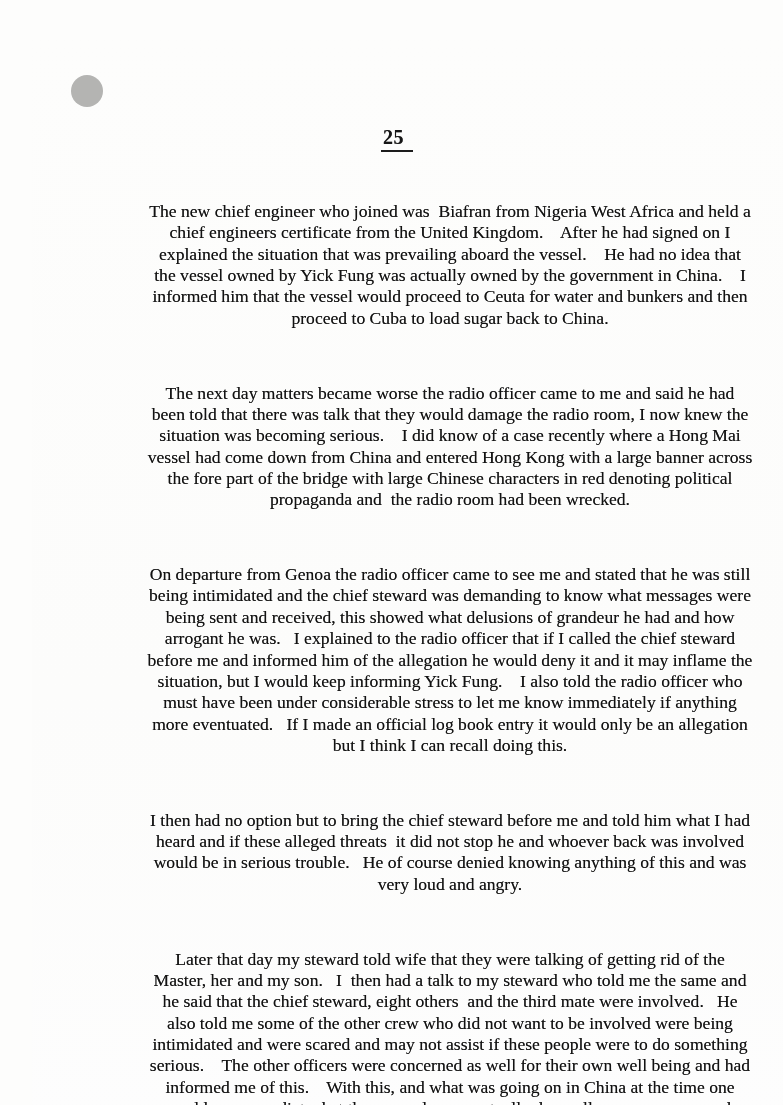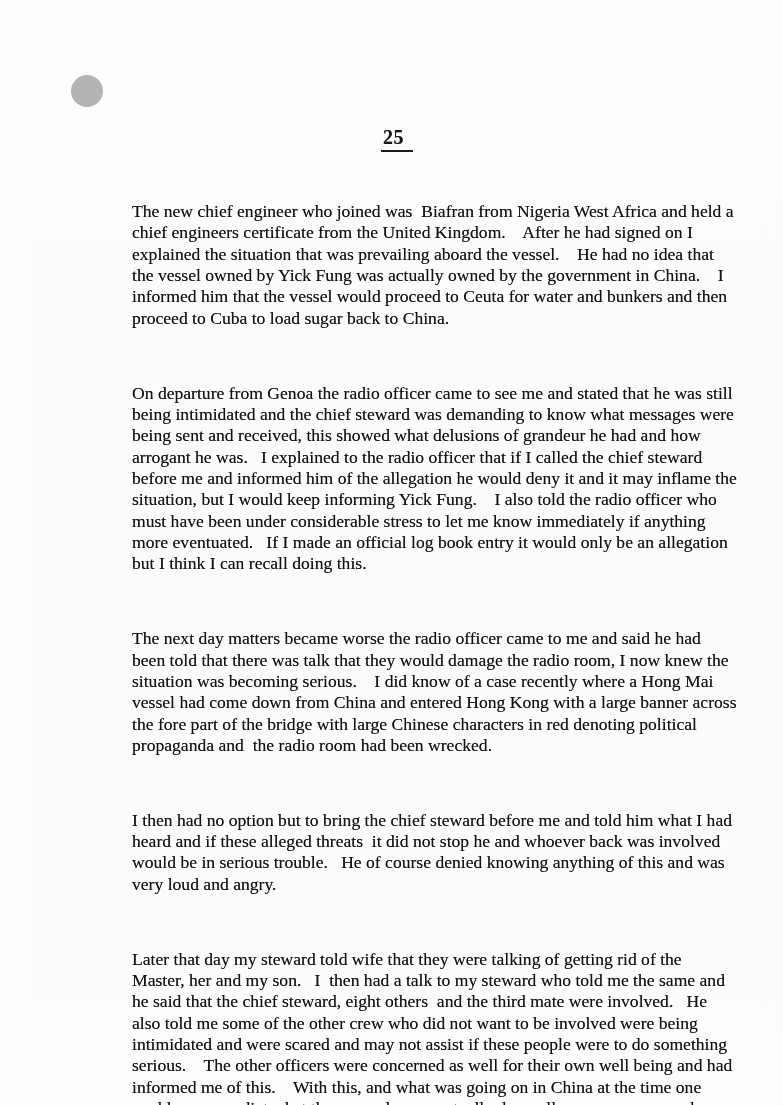--- a/index.html
+++ b/index.html
@@ -39,20 +39,21 @@
     width: 700px;
     color: #121212;
   }
 
   .paragraph {
     white-space: pre-wrap;
     font-size: 17.6px;
     line-height: 21.35px;
     margin-bottom: 21.5px;
     text-shadow: 0 0 0.55px rgba(15,15,15,0.6);
+    text-align: center;
   }
 
   .paragraph:last-child { margin-bottom: 0; }
 
   .scan-artifact {
     position: absolute;
     border-radius: 50%;
   }
 
   .scan-artifact.speck-top {
@@ -80,35 +81,35 @@
 
   <div class="page-number">25</div>
 
   <div class="text-block">
     <div class="paragraph">The new chief engineer who joined was  Biafran from Nigeria West Africa and held a
 chief engineers certificate from the United Kingdom.    After he had signed on I
 explained the situation that was prevailing aboard the vessel.    He had no idea that
 the vessel owned by Yick Fung was actually owned by the government in China.    I
 informed him that the vessel would proceed to Ceuta for water and bunkers and then
 proceed to Cuba to load sugar back to China.</div>
+    <div class="paragraph">The next day matters became worse the radio officer came to me and said he had
+been told that there was talk that they would damage the radio room, I now knew the
+situation was becoming serious.    I did know of a case recently where a Hong Mai
+vessel had come down from China and entered Hong Kong with a large banner across
+the fore part of the bridge with large Chinese characters in red denoting political
+propaganda and  the radio room had been wrecked.</div>
     <div class="paragraph">On departure from Genoa the radio officer came to see me and stated that he was still
 being intimidated and the chief steward was demanding to know what messages were
 being sent and received, this showed what delusions of grandeur he had and how
 arrogant he was.   I explained to the radio officer that if I called the chief steward
 before me and informed him of the allegation he would deny it and it may inflame the
 situation, but I would keep informing Yick Fung.    I also told the radio officer who
 must have been under considerable stress to let me know immediately if anything
 more eventuated.   If I made an official log book entry it would only be an allegation
 but I think I can recall doing this.</div>
-    <div class="paragraph">The next day matters became worse the radio officer came to me and said he had
-been told that there was talk that they would damage the radio room, I now knew the
-situation was becoming serious.    I did know of a case recently where a Hong Mai
-vessel had come down from China and entered Hong Kong with a large banner across
-the fore part of the bridge with large Chinese characters in red denoting political
-propaganda and  the radio room had been wrecked.</div>
     <div class="paragraph">I then had no option but to bring the chief steward before me and told him what I had
 heard and if these alleged threats  it did not stop he and whoever back was involved
 would be in serious trouble.   He of course denied knowing anything of this and was
 very loud and angry.</div>
     <div class="paragraph">Later that day my steward told wife that they were talking of getting rid of the
 Master, her and my son.   I  then had a talk to my steward who told me the same and
 he said that the chief steward, eight others  and the third mate were involved.   He
 also told me some of the other crew who did not want to be involved were being
 intimidated and were scared and may not assist if these people were to do something
 serious.    The other officers were concerned as well for their own well being and had

